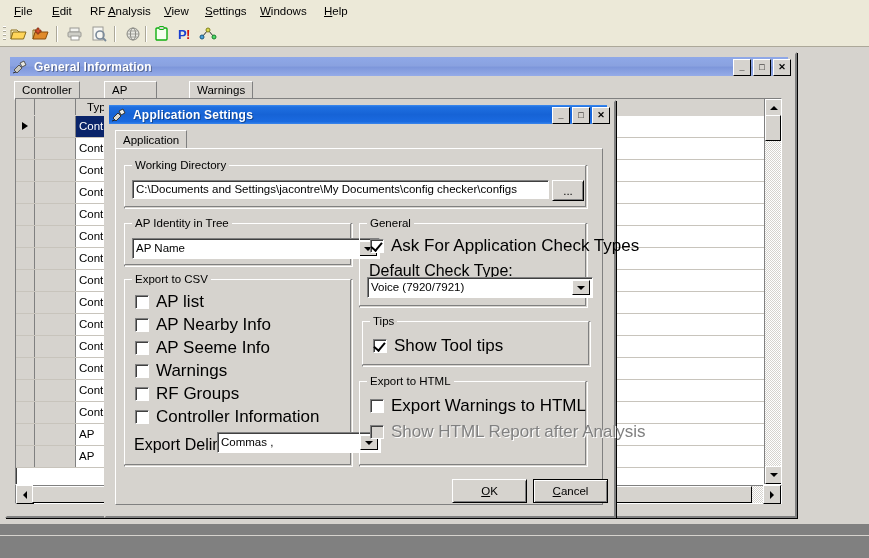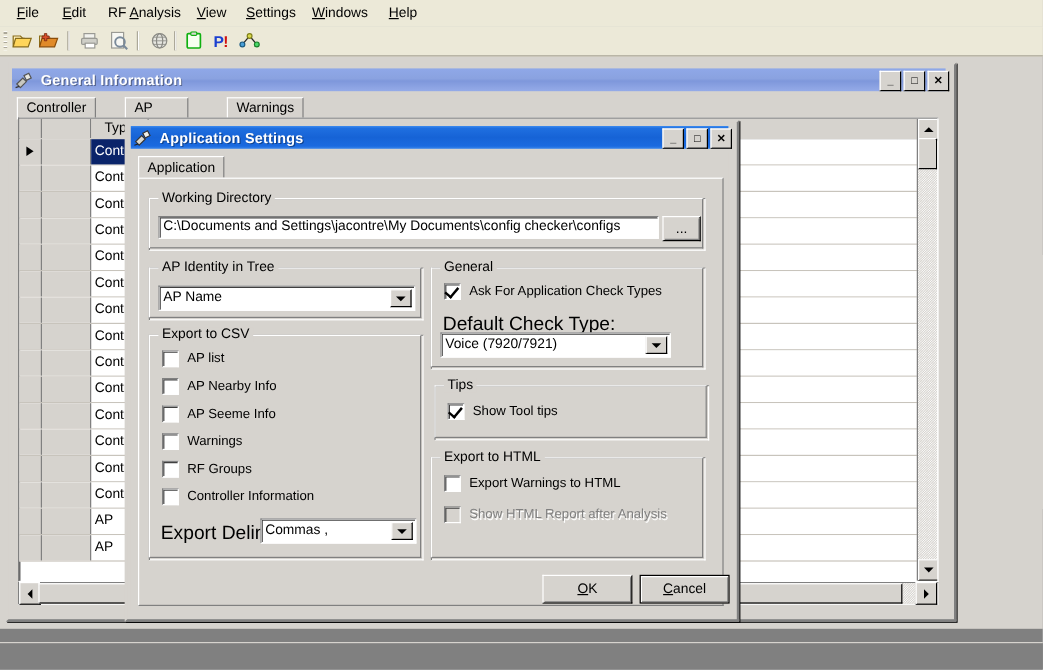--- a/index.html
+++ b/index.html
@@ -112,35 +112,35 @@
   .txtbox{position:absolute;background:#fff;border:1px solid;
           border-color:#808080 #fff #fff #808080;box-shadow:inset 1px 1px 0 #404040;
           font-size:11.5px;line-height:17px;padding-left:3px;overflow:hidden;white-space:nowrap;}
   .btn{position:absolute;background:#d6d3ce;border:1px solid;
        border-color:#fff #000 #000 #fff;box-shadow:inset 1px 1px 0 #d6d3ce, inset -1px -1px 0 #808080;
        display:flex;align-items:center;justify-content:center;font-size:11.5px;cursor:default;}
   .btn.def{border-color:#000;box-shadow:inset 1px 1px 0 #fff, inset -1px -1px 0 #808080;text-align:right;}
   .btn u{text-decoration:underline;}
 
   .combo{position:absolute;background:#fff;border:1px solid;
-         border-color:#808080 #fff #fff #808080;box-shadow:inset 1px 1px 0 #404040;}
+         border-color:#808080 #fff #fff #808080;box-shadow:inset 1px 1px 0 #404040;padding-left:34px;}
   .combo .cv{position:absolute;left:3px;top:0;right:20px;height:100%;line-height:18px;
              font-size:11.5px;overflow:hidden;white-space:nowrap;}
   .combo .cb{position:absolute;right:2px;top:2px;width:16px;bottom:2px;background:#d6d3ce;
              border:1px solid;border-color:#fff #000 #000 #fff;
              display:flex;align-items:center;justify-content:center;}
 
   .chk{position:absolute;display:flex;align-items:center;}
   .chk .box{width:12px;height:12px;background:#fff;border:1px solid;
             border-color:#808080 #fff #fff #808080;box-shadow:inset 1px 1px 0 #404040;
             position:relative;flex:0 0 auto;}
   .chk.dis .box{background:#d6d3ce;}
   .chk .box .tick{position:absolute;left:2px;top:0px;width:5px;height:9px;
                   border:solid #000;border-width:0 2px 2px 0;transform:rotate(40deg);}
-  .chk .lbl{margin-left:7px;font-size:11px;white-space:nowrap;}
+  .chk .lbl{margin-left:7px;font-size:17px;white-space:nowrap;}
   .chk.dis .lbl{color:#808080;text-shadow:1px 1px 0 #fff;}
   .lbl-plain{position:absolute;font-size:16px;white-space:nowrap;}
 
   .statusbar{position:absolute;left:0;bottom:0;width:869px;height:22px;background:#808080;
              border-top:1px solid #d6d3ce;}
 </style>
 </head>
 <body>
 
 <div class="app">

